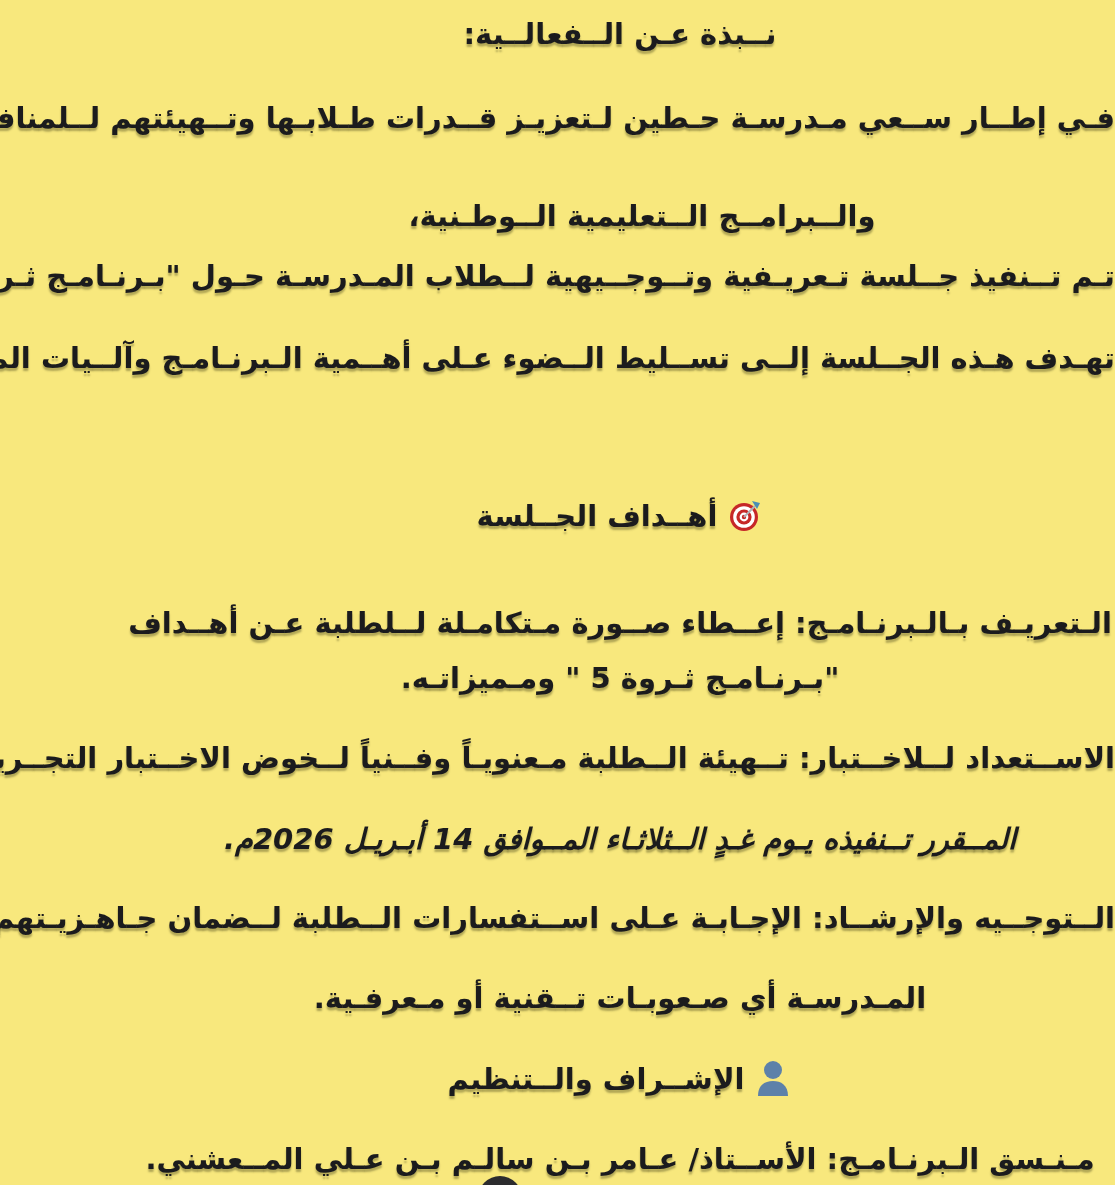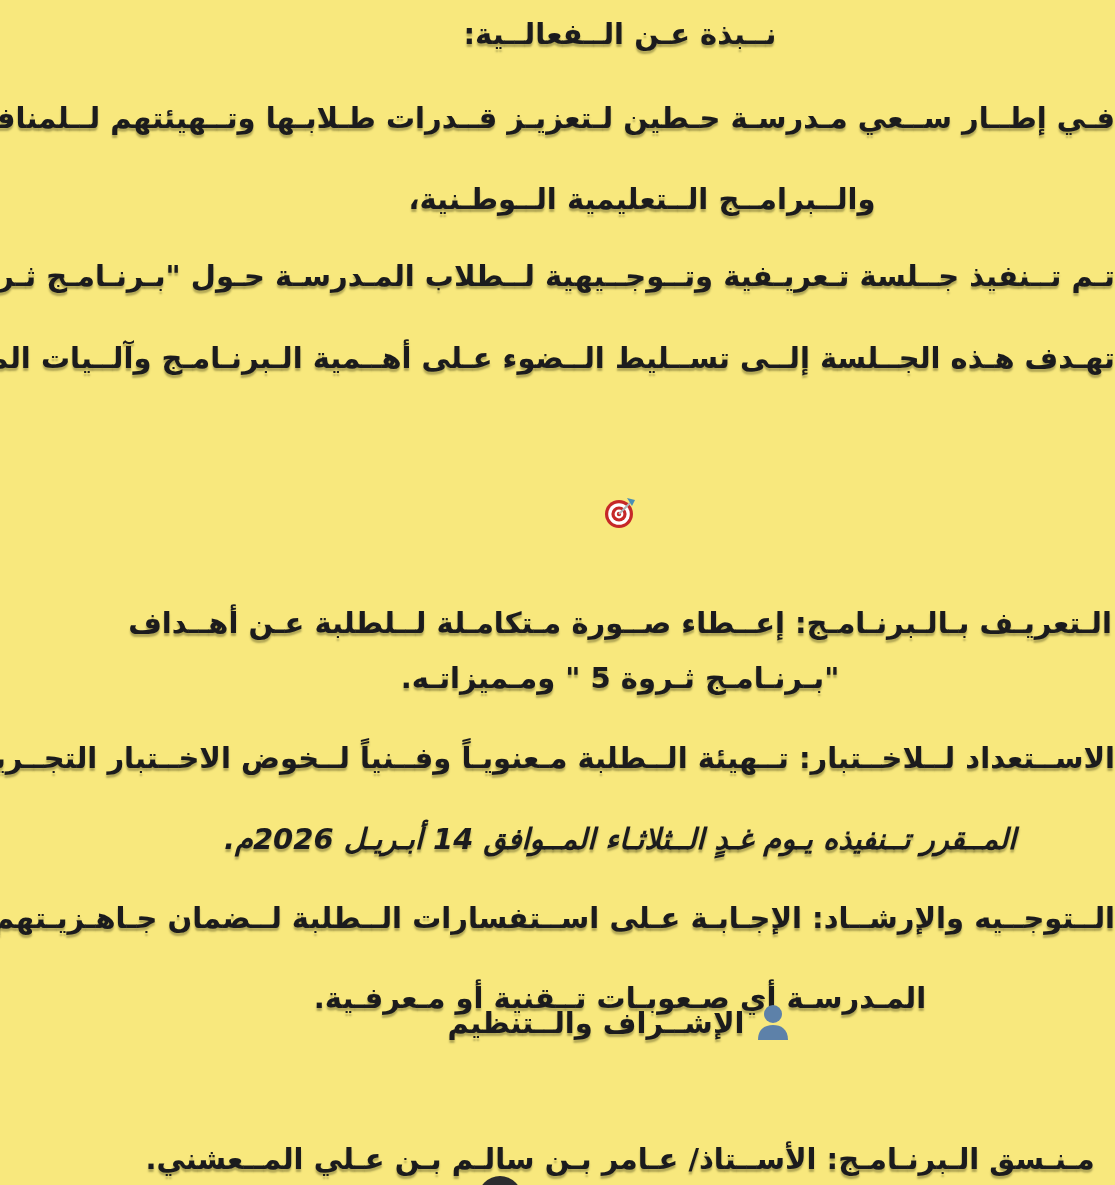--- a/index.html
+++ b/index.html
@@ -38,32 +38,32 @@
     gap: 10px;
   }
   .heading .icon {
     display: inline-flex;
     align-items: center;
     justify-content: center;
   }
   
   .l0  { top: 13px; }
   .l1  { top: 97px; }
-  .l2  { top: 178px; padding-left: 44px; }
+  .l2  { top: 195px; padding-left: 44px; }
   .l3  { top: 255px; }
   .l4  { top: 337px; }
   .l5  { top: 417px; }
   .l6  { top: 495px; }
   .l7  { top: 602px; }
   .l8  { top: 657px; }
   .l9  { top: 737px; }
   .l10 { top: 818px; font-style: italic; }
   .l11 { top: 897px; }
   .l12 { top: 977px; }
-  .l13 { top: 1002px; }
+  .l13 { top: 1058px; }
   .l14 { top: 1138px; }
   .bottom-circle {
     position: absolute;
     left: 353px;
     top: 1176px;
     width: 44px;
     height: 44px;
     border-radius: 50%;
     background: #2c2c2e;
   }
@@ -85,20 +85,21 @@
       <svg width="36" height="36" viewBox="0 0 36 36">
         <circle cx="17" cy="19" r="14" fill="#c62828"></circle>
         <circle cx="17" cy="19" r="10.8" fill="#ffffff"></circle>
         <circle cx="17" cy="19" r="7.6" fill="#c62828"></circle>
         <circle cx="17" cy="19" r="4.4" fill="#ffffff"></circle>
         <circle cx="17" cy="19" r="2.2" fill="#c62828"></circle>
         <line x1="17" y1="19" x2="28" y2="8" stroke="#b0b4b8" stroke-width="2"></line>
         <path d="M25 3 L33 5 L30 11 Z" fill="#4a8fb5"></path>
       </svg>
     </span>
+    <span>أهــداف الجــلسة</span>
   </div>
 
   <div class="line l7">الـتعريـف بـالـبرنـامـج: إعــطاء صــورة مـتكامـلة لــلطلبة عـن أهــداف</div>
   <div class="line l8">"بـرنـامـج ثـروة 5 " ومـميزاتـه.</div>
   <div class="line l9">الاســتعداد لــلاخــتبار: تــهيئة الــطلبة مـعنويـاً وفــنياً لــخوض الاخــتبار التجــريــبي</div>
   <div class="line l10">المــقرر تــنفيذه يـوم غـدٍ الــثلاثـاء المــوافق 14 أبـريـل 2026م.</div>
   <div class="line l11">الــتوجــيه والإرشــاد: الإجـابـة عـلى اســتفسارات الــطلبة لــضمان جـاهـزيـتهم الـتامـة</div>
   <div class="line l12">المـدرسـة أي صـعوبـات تــقنية أو مـعرفـية.</div>
 
   <div class="line l13 heading">

